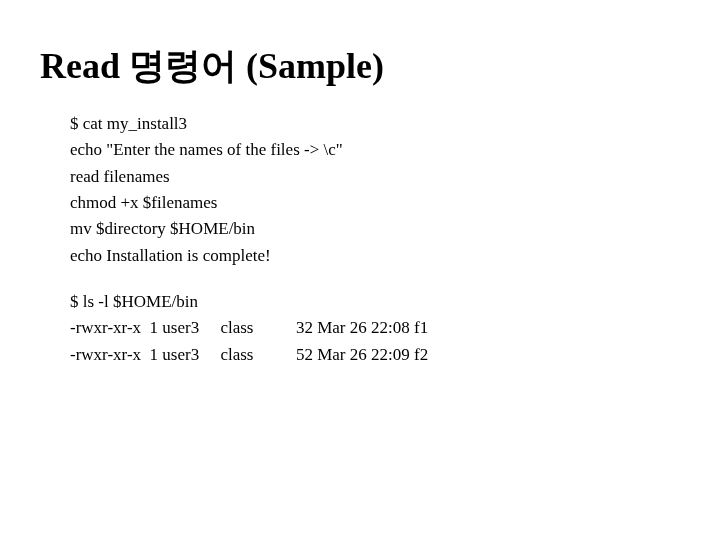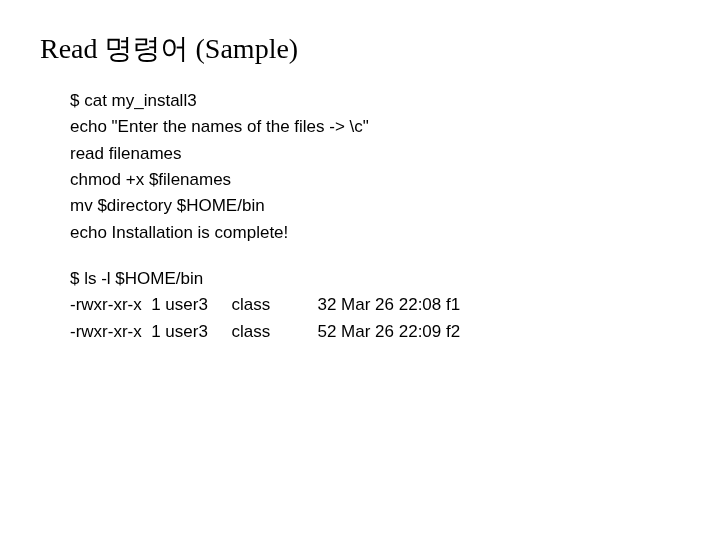--- a/index.html
+++ b/index.html
@@ -16,32 +16,33 @@
       width: 720px;
       height: 540px;
       overflow: hidden;
     }
 
     .page {
       padding: 30px 40px;
     }
 
     .title {
-      font-size: 28px;
-      font-weight: normal;
+      font-size: 36px;
+      font-weight: bold;
       margin-bottom: 20px;
+      margin-top: 12px;
     }
 
     .content {
       padding-left: 30px;
     }
 
     .section {
       margin-bottom: 20px;
-      font-family: Liberation Sans, sans-serif;
+      font-family: Liberation Serif, serif;
       font-size: 17px;
       line-height: 1.55;
     }
 
     .section p {
       white-space: pre;
     }
   </style>
 </head>
 <body>

